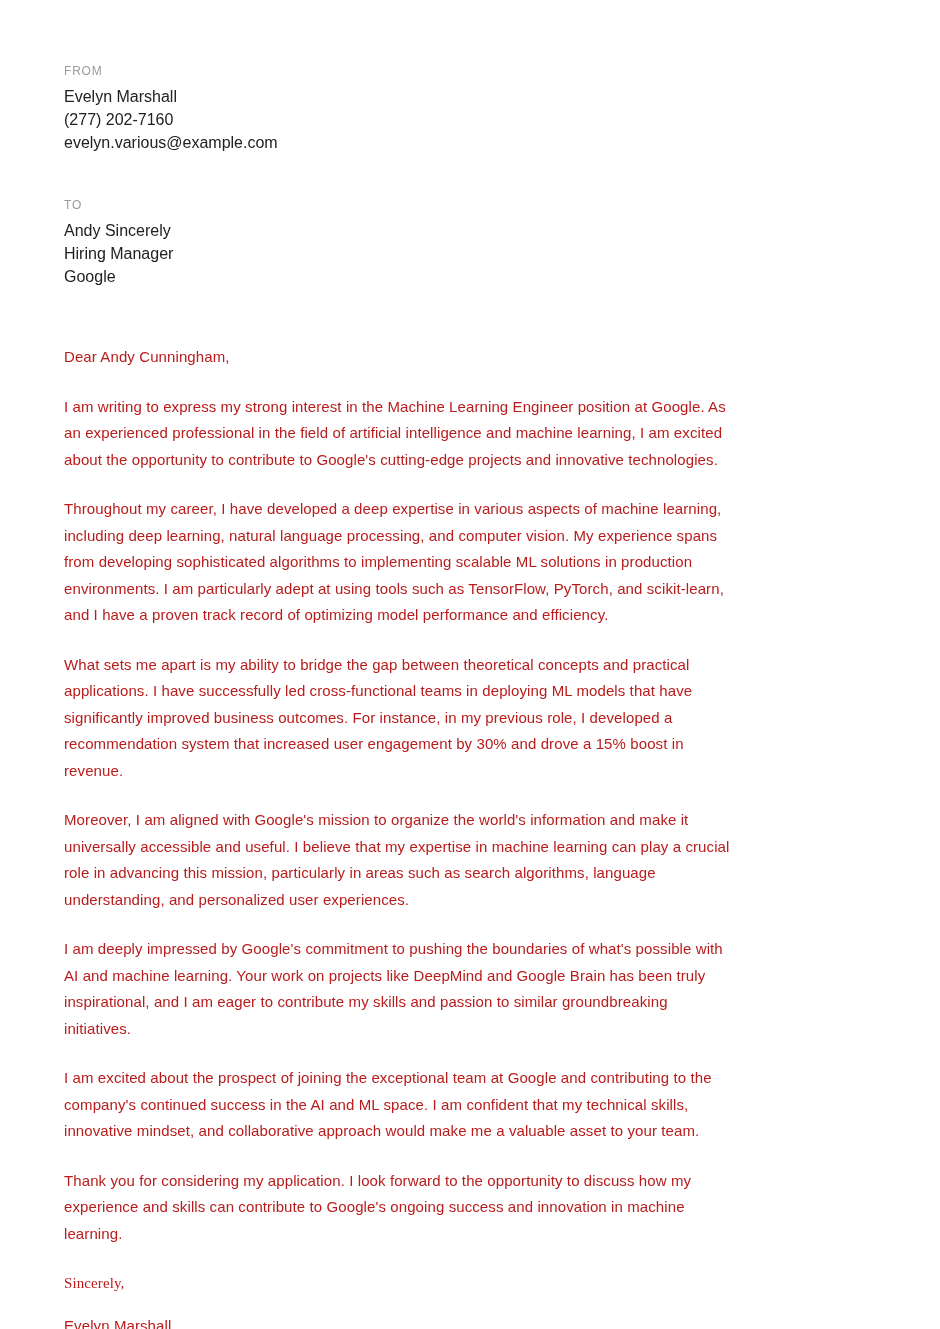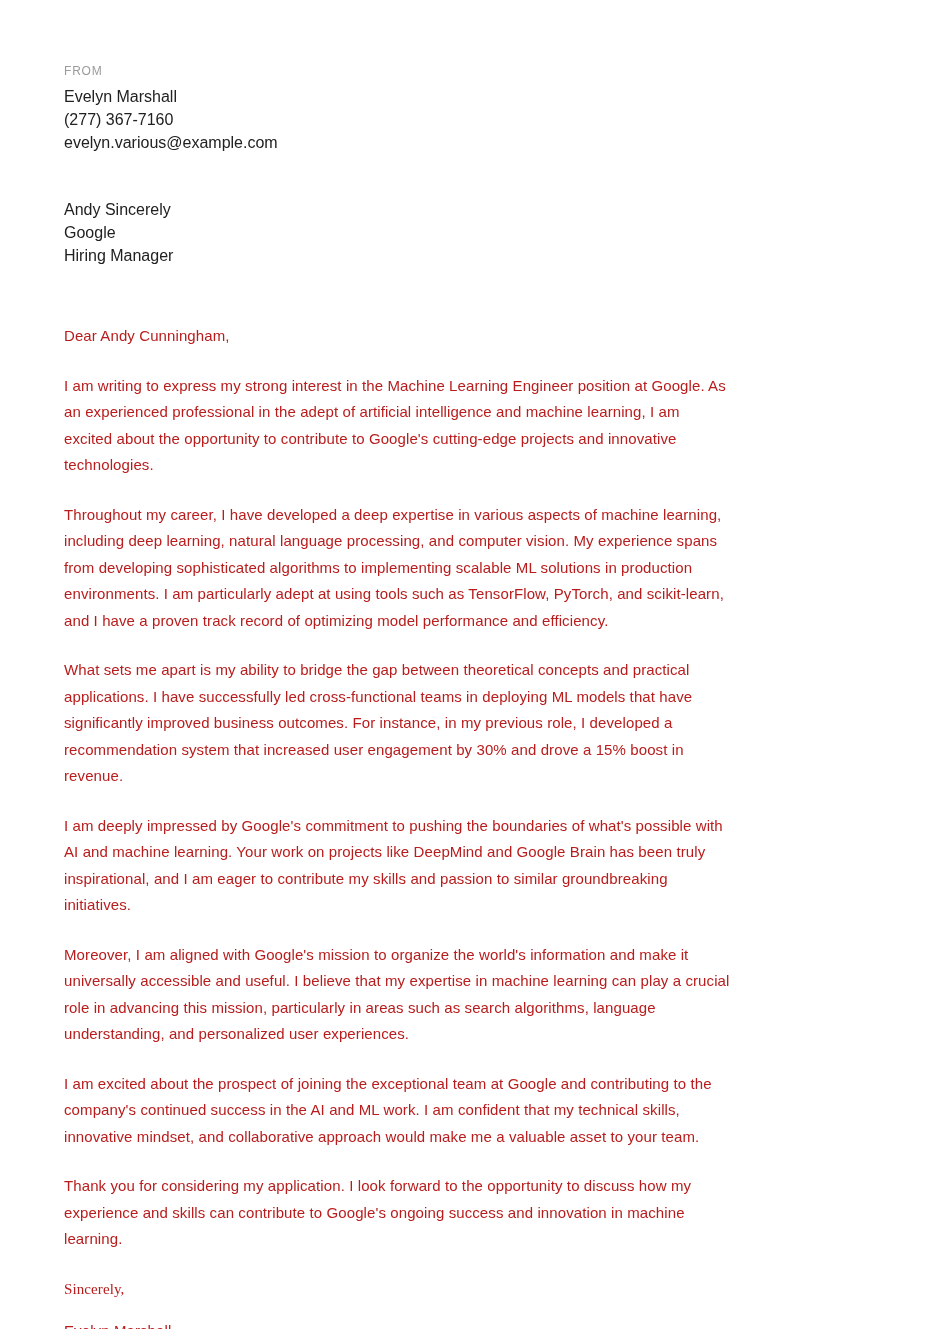--- a/index.html
+++ b/index.html
@@ -59,37 +59,38 @@
 </style>
 </head>
 <body>
 
 <div class="page">
   <div class="content">
 
     <div class="from-block">
       <p class="meta-label">FROM</p>
       <p class="meta-line">Evelyn Marshall</p>
-      <p class="meta-line">(277) 367-7160</p>
+      <p class="meta-line">(277) 202-7160</p>
       <p class="meta-line">evelyn.various@example.com</p>
     </div>
 
     <div class="to-block">
+      <p class="meta-label">TO</p>
       <p class="meta-line">Andy Sincerely</p>
+      <p class="meta-line">Hiring Manager</p>
       <p class="meta-line">Google</p>
-      <p class="meta-line">Hiring Manager</p>
     </div>
 
     <p class="salutation">Dear Andy Cunningham,</p>
 
-    <p class="paragraph">I am writing to express my strong interest in the Machine Learning Engineer position at Google. As an experienced professional in the adept of artificial intelligence and machine learning, I am excited about the opportunity to contribute to Google's cutting-edge projects and innovative technologies.</p>
+    <p class="paragraph">I am writing to express my strong interest in the Machine Learning Engineer position at Google. As an experienced professional in the field of artificial intelligence and machine learning, I am excited about the opportunity to contribute to Google's cutting-edge projects and innovative technologies.</p>
     <p class="paragraph">Throughout my career, I have developed a deep expertise in various aspects of machine learning, including deep learning, natural language processing, and computer vision. My experience spans from developing sophisticated algorithms to implementing scalable ML solutions in production environments. I am particularly adept at using tools such as TensorFlow, PyTorch, and scikit-learn, and I have a proven track record of optimizing model performance and efficiency.</p>
     <p class="paragraph">What sets me apart is my ability to bridge the gap between theoretical concepts and practical applications. I have successfully led cross-functional teams in deploying ML models that have significantly improved business outcomes. For instance, in my previous role, I developed a recommendation system that increased user engagement by 30% and drove a 15% boost in revenue.</p>
+    <p class="paragraph">Moreover, I am aligned with Google's mission to organize the world's information and make it universally accessible and useful. I believe that my expertise in machine learning can play a crucial role in advancing this mission, particularly in areas such as search algorithms, language understanding, and personalized user experiences.</p>
     <p class="paragraph">I am deeply impressed by Google's commitment to pushing the boundaries of what's possible with AI and machine learning. Your work on projects like DeepMind and Google Brain has been truly inspirational, and I am eager to contribute my skills and passion to similar groundbreaking initiatives.</p>
-    <p class="paragraph">Moreover, I am aligned with Google's mission to organize the world's information and make it universally accessible and useful. I believe that my expertise in machine learning can play a crucial role in advancing this mission, particularly in areas such as search algorithms, language understanding, and personalized user experiences.</p>
-    <p class="paragraph">I am excited about the prospect of joining the exceptional team at Google and contributing to the company's continued success in the AI and ML work. I am confident that my technical skills, innovative mindset, and collaborative approach would make me a valuable asset to your team.</p>
+    <p class="paragraph">I am excited about the prospect of joining the exceptional team at Google and contributing to the company's continued success in the AI and ML space. I am confident that my technical skills, innovative mindset, and collaborative approach would make me a valuable asset to your team.</p>
     <p class="paragraph">Thank you for considering my application. I look forward to the opportunity to discuss how my experience and skills can contribute to Google's ongoing success and innovation in machine learning.</p>
 
     <p class="closing">Sincerely,</p>
     <p class="signature">Evelyn Marshall</p>
 
   </div>
 </div>
 
 </body></html>

